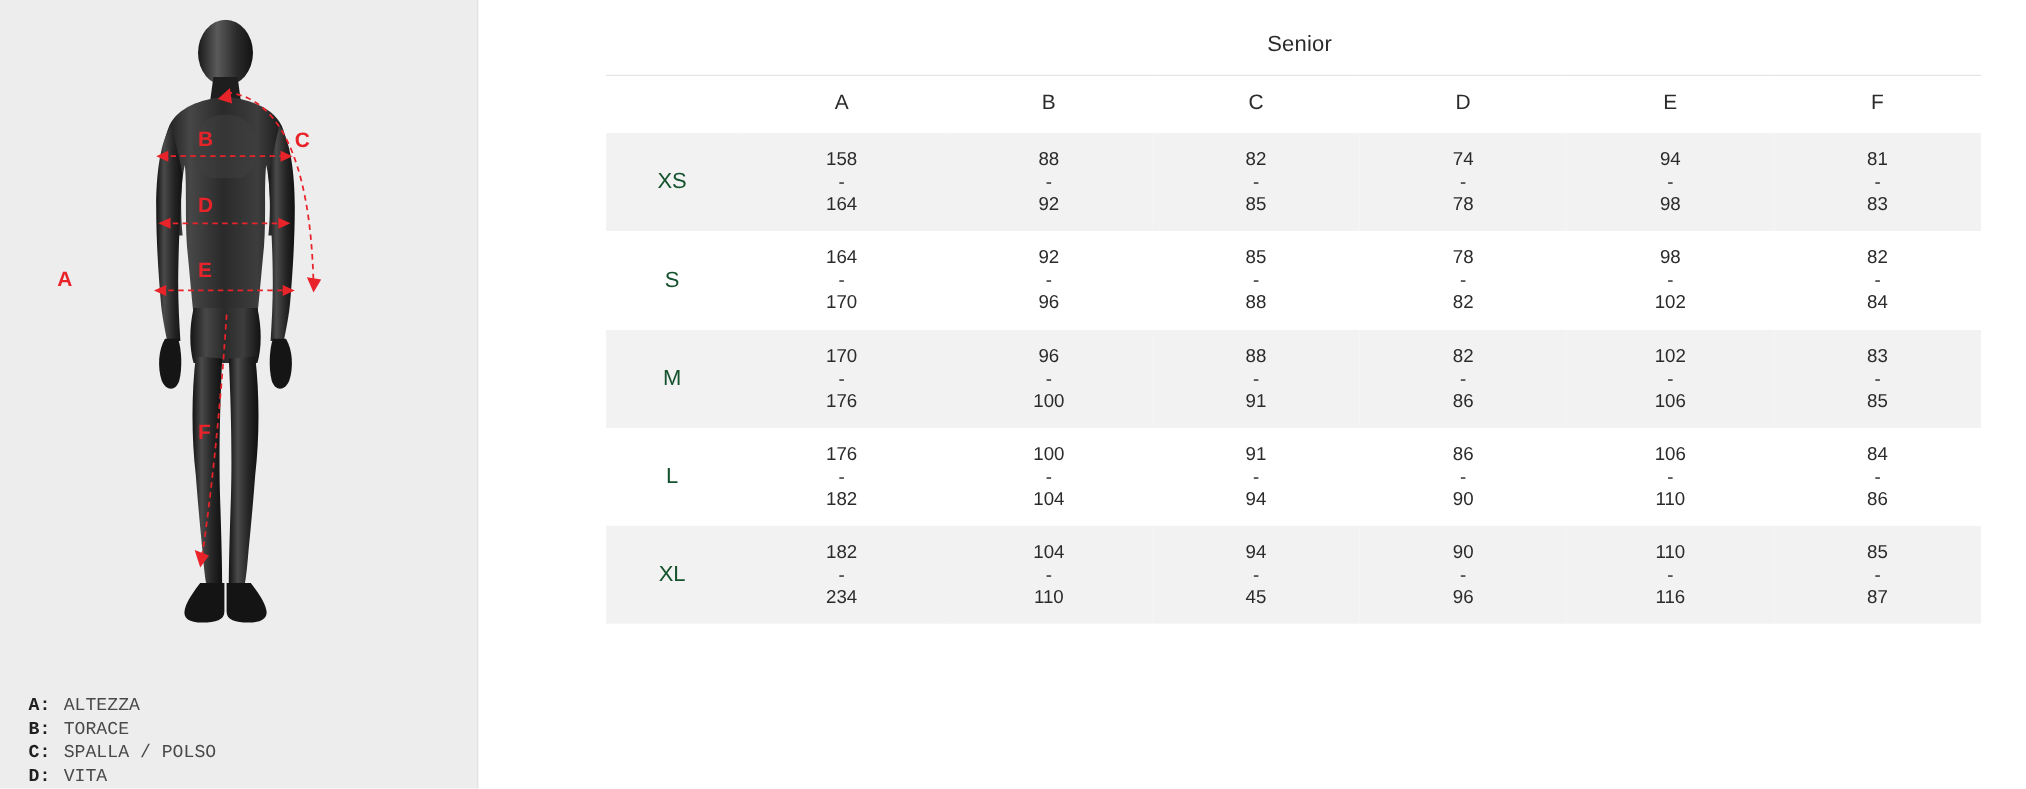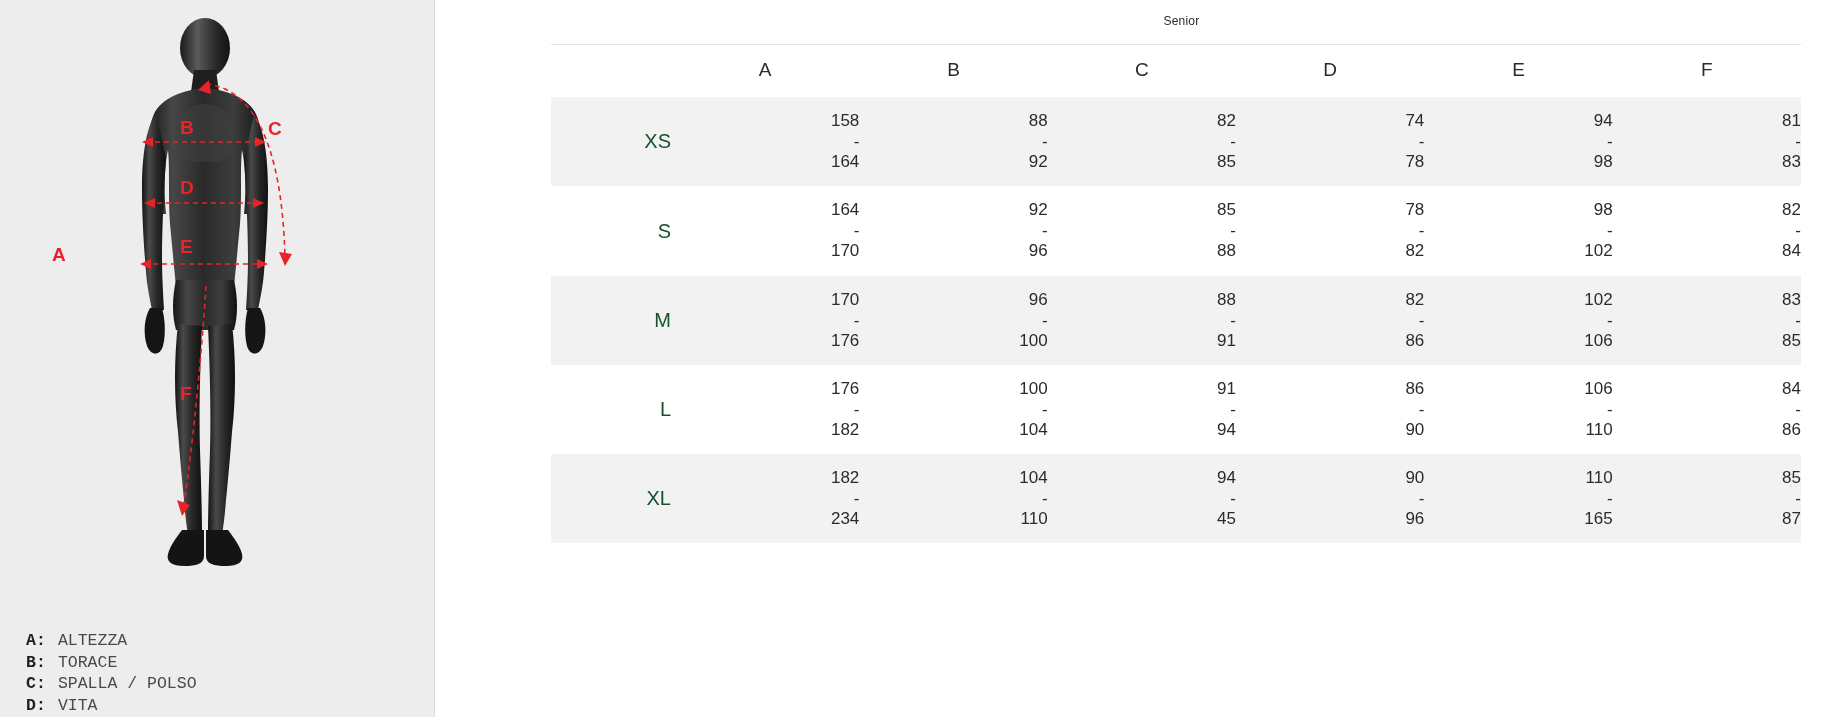--- a/index.html
+++ b/index.html
@@ -77,23 +77,23 @@
     overflow: hidden;
   }
   .table-area {
     position: absolute;
     left: 116px;
     top: 0;
     right: 30px;
   }
   .table-title {
     text-align: center;
-    font-size: 12px;
+    font-size: 20px;
     color: #2b2b2b;
-    padding-top: 14px;
+    padding-top: 29px;
     padding-bottom: 16px;
     letter-spacing: .2px;
   }
   table.size-table {
     width: 1250px;
     border-collapse: collapse;
     table-layout: fixed;
   }
   table.size-table thead th {
     font-weight: normal;
@@ -101,21 +101,21 @@
     color: #2b2b2b;
     padding: 14px 0 16px 0;
     border-top: 1px solid #e2e2e2;
     text-align: center;
   }
   table.size-table thead th.corner {
     border-top: 1px solid #e2e2e2;
     width: 120px;
   }
   table.size-table tbody td {
-    text-align: right;
+    text-align: center;
     font-size: 17px;
     color: #2b2b2b;
     padding: 12px 0 12px 0;
     line-height: 1.42;
     vertical-align: middle;
   }
   table.size-table tbody tr.shaded td { background: #f2f2f2; }
   table.size-table tbody td.size-label {
     font-size: 20px;
     color: #14532d;
@@ -476,21 +476,21 @@
                 <span class="rng">
               <span>90</span>
               <span class="dash">-</span>
               <span>96</span>
                 </span>
               </td>
             <td>
                 <span class="rng">
               <span>110</span>
               <span class="dash">-</span>
-              <span>165</span>
+              <span>116</span>
                 </span>
               </td>
             <td>
                 <span class="rng">
               <span>85</span>
               <span class="dash">-</span>
               <span>87</span>
                 </span>
               </td>
           </tr>

